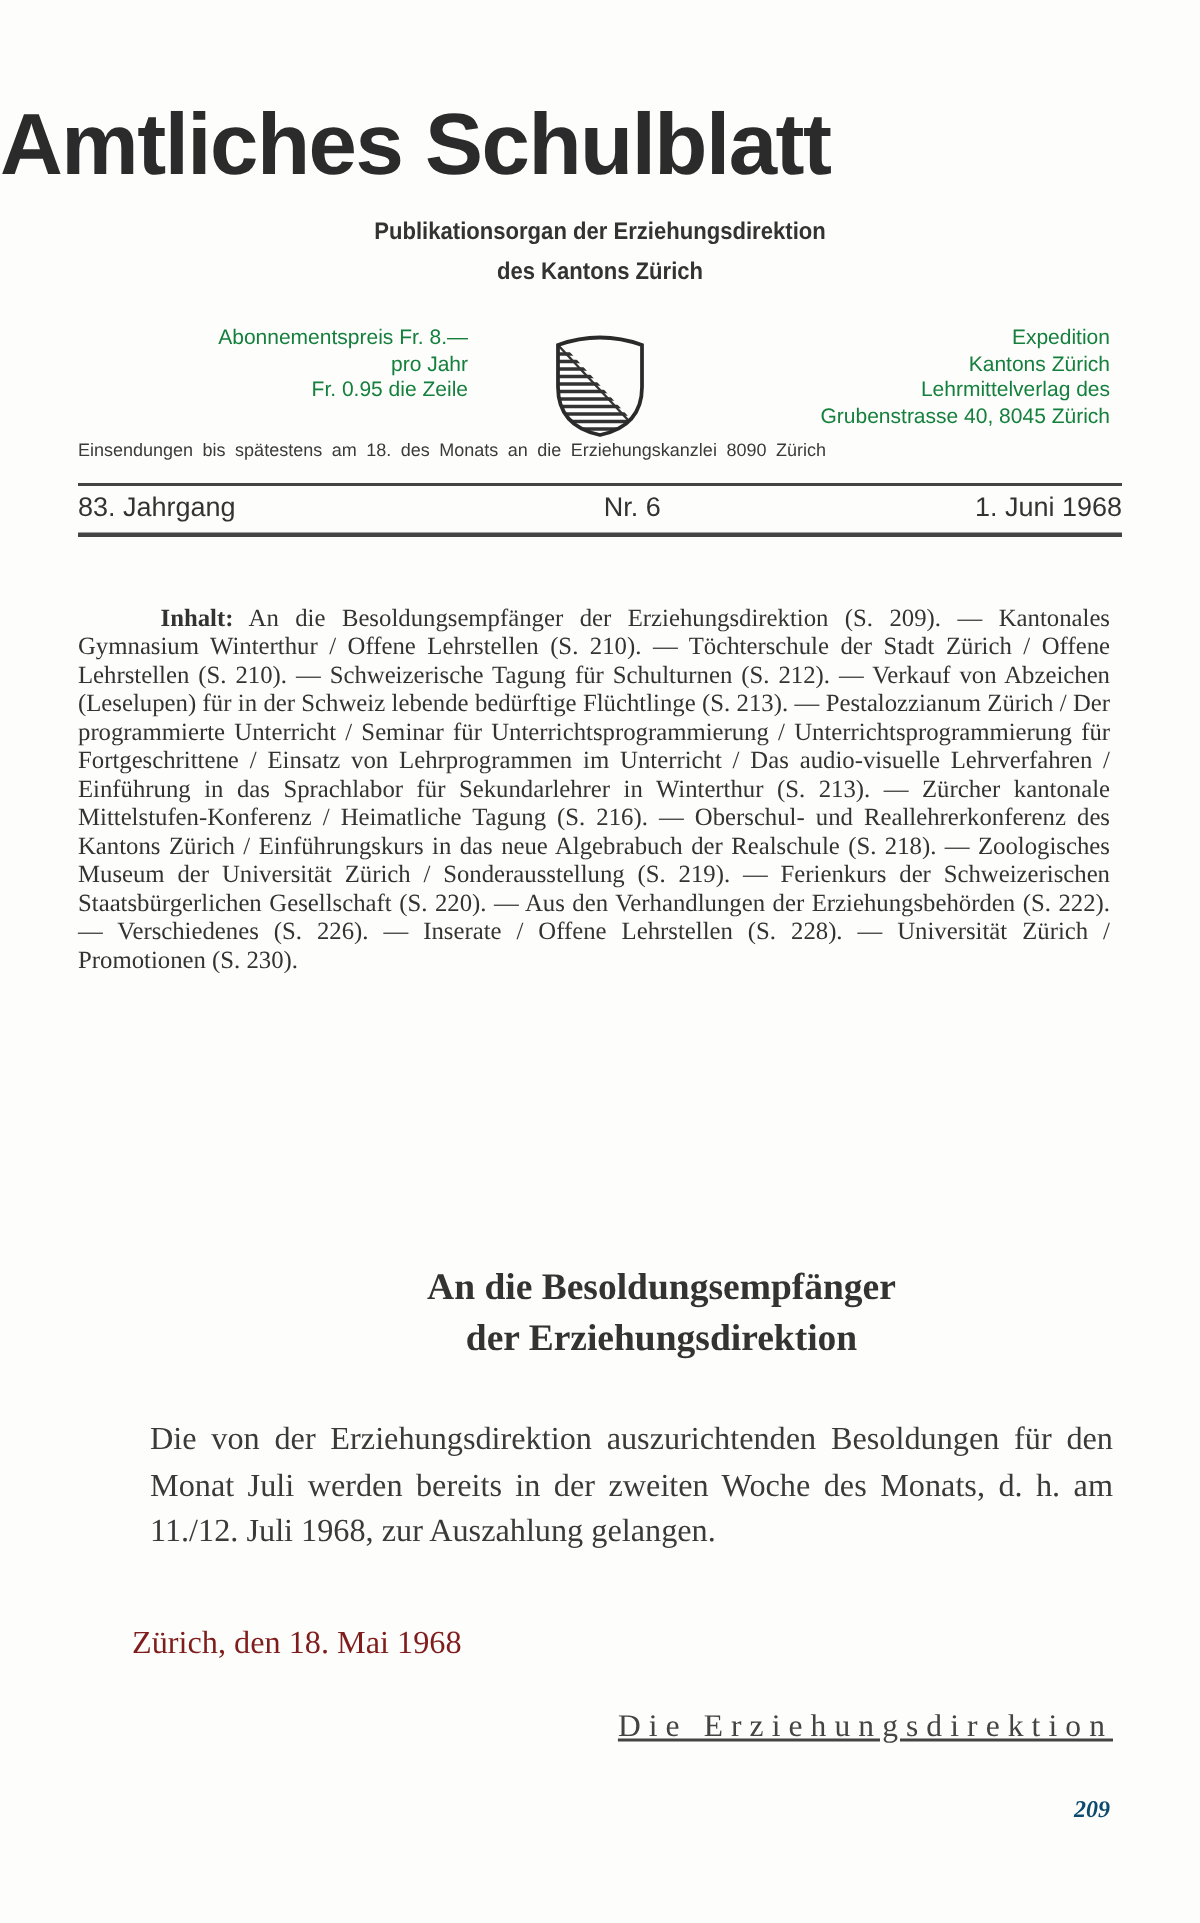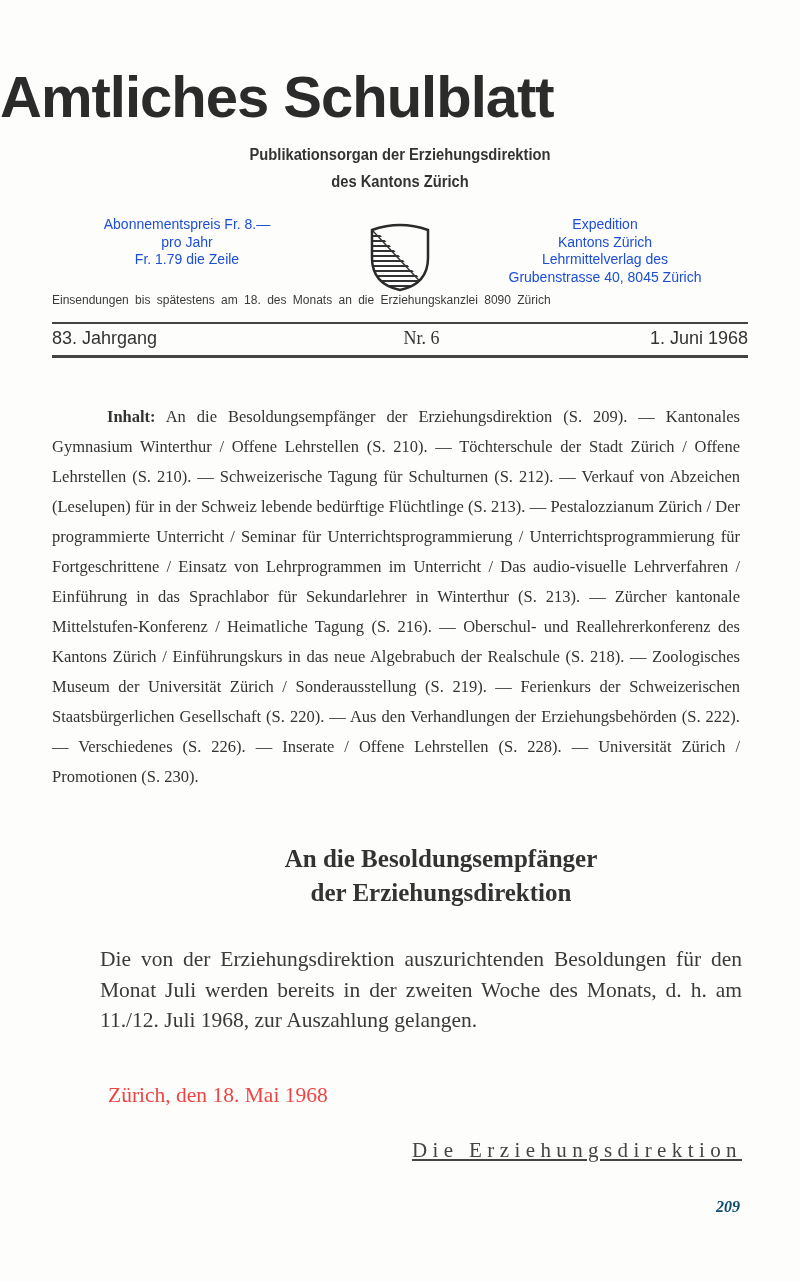--- a/index.html
+++ b/index.html
@@ -15,67 +15,67 @@
     font-size: 58px; letter-spacing: -1px; color: #2b2b2b; line-height: 70px;
     transform: scaleX(1.0);
   }
   .subtitle {
     left: 0; width: 800px; text-align: center;
     font-family: "Liberation Sans", sans-serif; font-weight: bold;
     font-size: 16px; color: #333; transform: scaleX(0.92);
   }
   .infobox {
     font-family: "Liberation Sans", sans-serif; font-size: 14px;
-    color: #1d4ed8; text-align: center; line-height: 17.5px;
+    color: #15803d; text-align: right; line-height: 17.5px;
   }
   .infobox div { white-space: nowrap; }
   .einsend {
     left: 52px; width: 696px; top: 293px;
     font-family: "Liberation Sans", sans-serif; font-size: 12px; color: #3a3a3a;
     display: flex; justify-content: space-between; white-space: nowrap;
     word-spacing: 3px;
   }
   .rule { left: 52px; width: 696px; height: 2px; background: #444; }
   .issuebar {
     left: 52px; width: 696px; top: 328px;
     display: flex; justify-content: space-between;
     font-family: "Liberation Sans", sans-serif; font-size: 18px; color: #333;
   }
   .toc {
     left: 52px; width: 688px; top: 402px;
-    font-size: 16.5px; line-height: 30px; text-align: justify;
+    font-size: 16.5px; line-height: 19px; text-align: justify;
     text-indent: 55px; color: #333; hyphens: manual;
   }
   .toc b { font-weight: bold; }
   .heading {
     left: 0; width: 800px; top: 842px; text-align: center;
     font-size: 25px; font-weight: bold; line-height: 34px; color: #333; padding-left: 41px;
   }
   .body-para {
     left: 100px; width: 642px; top: 944px;
     font-size: 21.5px; line-height: 30.5px; text-align: justify;
     text-indent: 0; color: #3a3a3a;
   }
-  .date-line { left: 108px; top: 1083px; font-size: 21.5px; color: #ef4444; }
+  .date-line { left: 88px; top: 1083px; font-size: 21.5px; color: #7f1d1d; }
   .signature {
     right: 58px; top: 1138px; font-size: 21px; letter-spacing: 5.4px; color: #444; text-decoration: underline;
   }
   .pagenum { right: 60px; top: 1198px; font-size: 16px; font-weight: bold; color: #0c4a6e; font-style: italic; }
 </style>
 </head>
 <body>
 
 <div class="abs masthead">Amtliches Schulblatt</div>
 <div class="abs subtitle" style="top:146px;">Publikationsorgan der Erziehungsdirektion</div>
 <div class="abs subtitle" style="top:173px;">des Kantons Zürich</div>
 
 <div class="abs infobox" style="left:62px; width:250px; top:216px;">
   <div>Abonnementspreis Fr. 8.—</div>
   <div>pro Jahr</div>
-  <div>Fr. 1.79 die Zeile</div>
+  <div>Fr. 0.95 die Zeile</div>
 </div>
 
 <div class="abs" style="left:368px; top:222px; width:64px; height:70px;">
   <svg width="64" height="70" viewBox="0 0 64 70">
     <defs>
       <clipPath id="shield">
         <path d="M4,8 Q32,-2 60,8 L60,36 Q60,62 32,68 Q4,62 4,36 Z"></path>
       </clipPath>
     </defs>
     <g clip-path="url(#shield)">
@@ -105,21 +105,21 @@
   <div>Kantons Zürich</div>
   <div>Lehrmittelverlag des</div>
   <div>Grubenstrasse 40, 8045 Zürich</div>
 </div>
 
 <div class="abs einsend">Einsendungen bis spätestens am 18. des Monats an die Erziehungskanzlei 8090 Zürich</div>
 
 <div class="abs rule" style="top:322px;"></div>
 <div class="abs issuebar">
   <span>83. Jahrgang</span>
-  <span style="margin-left:36px;font-family:Liberation Serif, serif;">Nr. 6</span>
+  <span style="margin-left:36px;">Nr. 6</span>
   <span>1. Juni 1968</span>
 </div>
 <div class="abs rule" style="top:355px; height:3px;"></div>
 
 <div class="abs toc">
   <b>Inhalt:</b>
   <span>An die Besoldungsempfänger der Erziehungsdirektion (S. 209). — Kantonales Gymnasium Winterthur / Offene Lehrstellen (S. 210). — Töchterschule der Stadt Zürich / Offene Lehrstellen (S. 210). — Schweizerische Tagung für Schulturnen (S. 212). — Verkauf von Abzeichen (Leselupen) für in der Schweiz lebende bedürftige Flüchtlinge (S. 213). — Pestalozzianum Zürich / Der programmierte Unterricht / Seminar für Unterrichtsprogrammierung / Unterrichtsprogrammierung für Fortgeschrittene / Einsatz von Lehrprogrammen im Unterricht / Das audio-visuelle Lehrverfahren / Einführung in das Sprachlabor für Sekundarlehrer in Winterthur (S. 213). — Zürcher kantonale Mittelstufen-Konferenz / Heimatliche Tagung (S. 216). — Oberschul- und Reallehrerkonferenz des Kantons Zürich / Einführungskurs in das neue Algebrabuch der Realschule (S. 218). — Zoologisches Museum der Universität Zürich / Sonderausstellung (S. 219). — Ferienkurs der Schweizerischen Staatsbürgerlichen Gesellschaft (S. 220). — Aus den Verhandlungen der Erziehungsbehörden (S. 222). — Verschiedenes (S. 226). — Inserate / Offene Lehrstellen (S. 228). — Universität Zürich / Promotionen (S. 230).</span>
 </div>
 
 <div class="abs heading">

